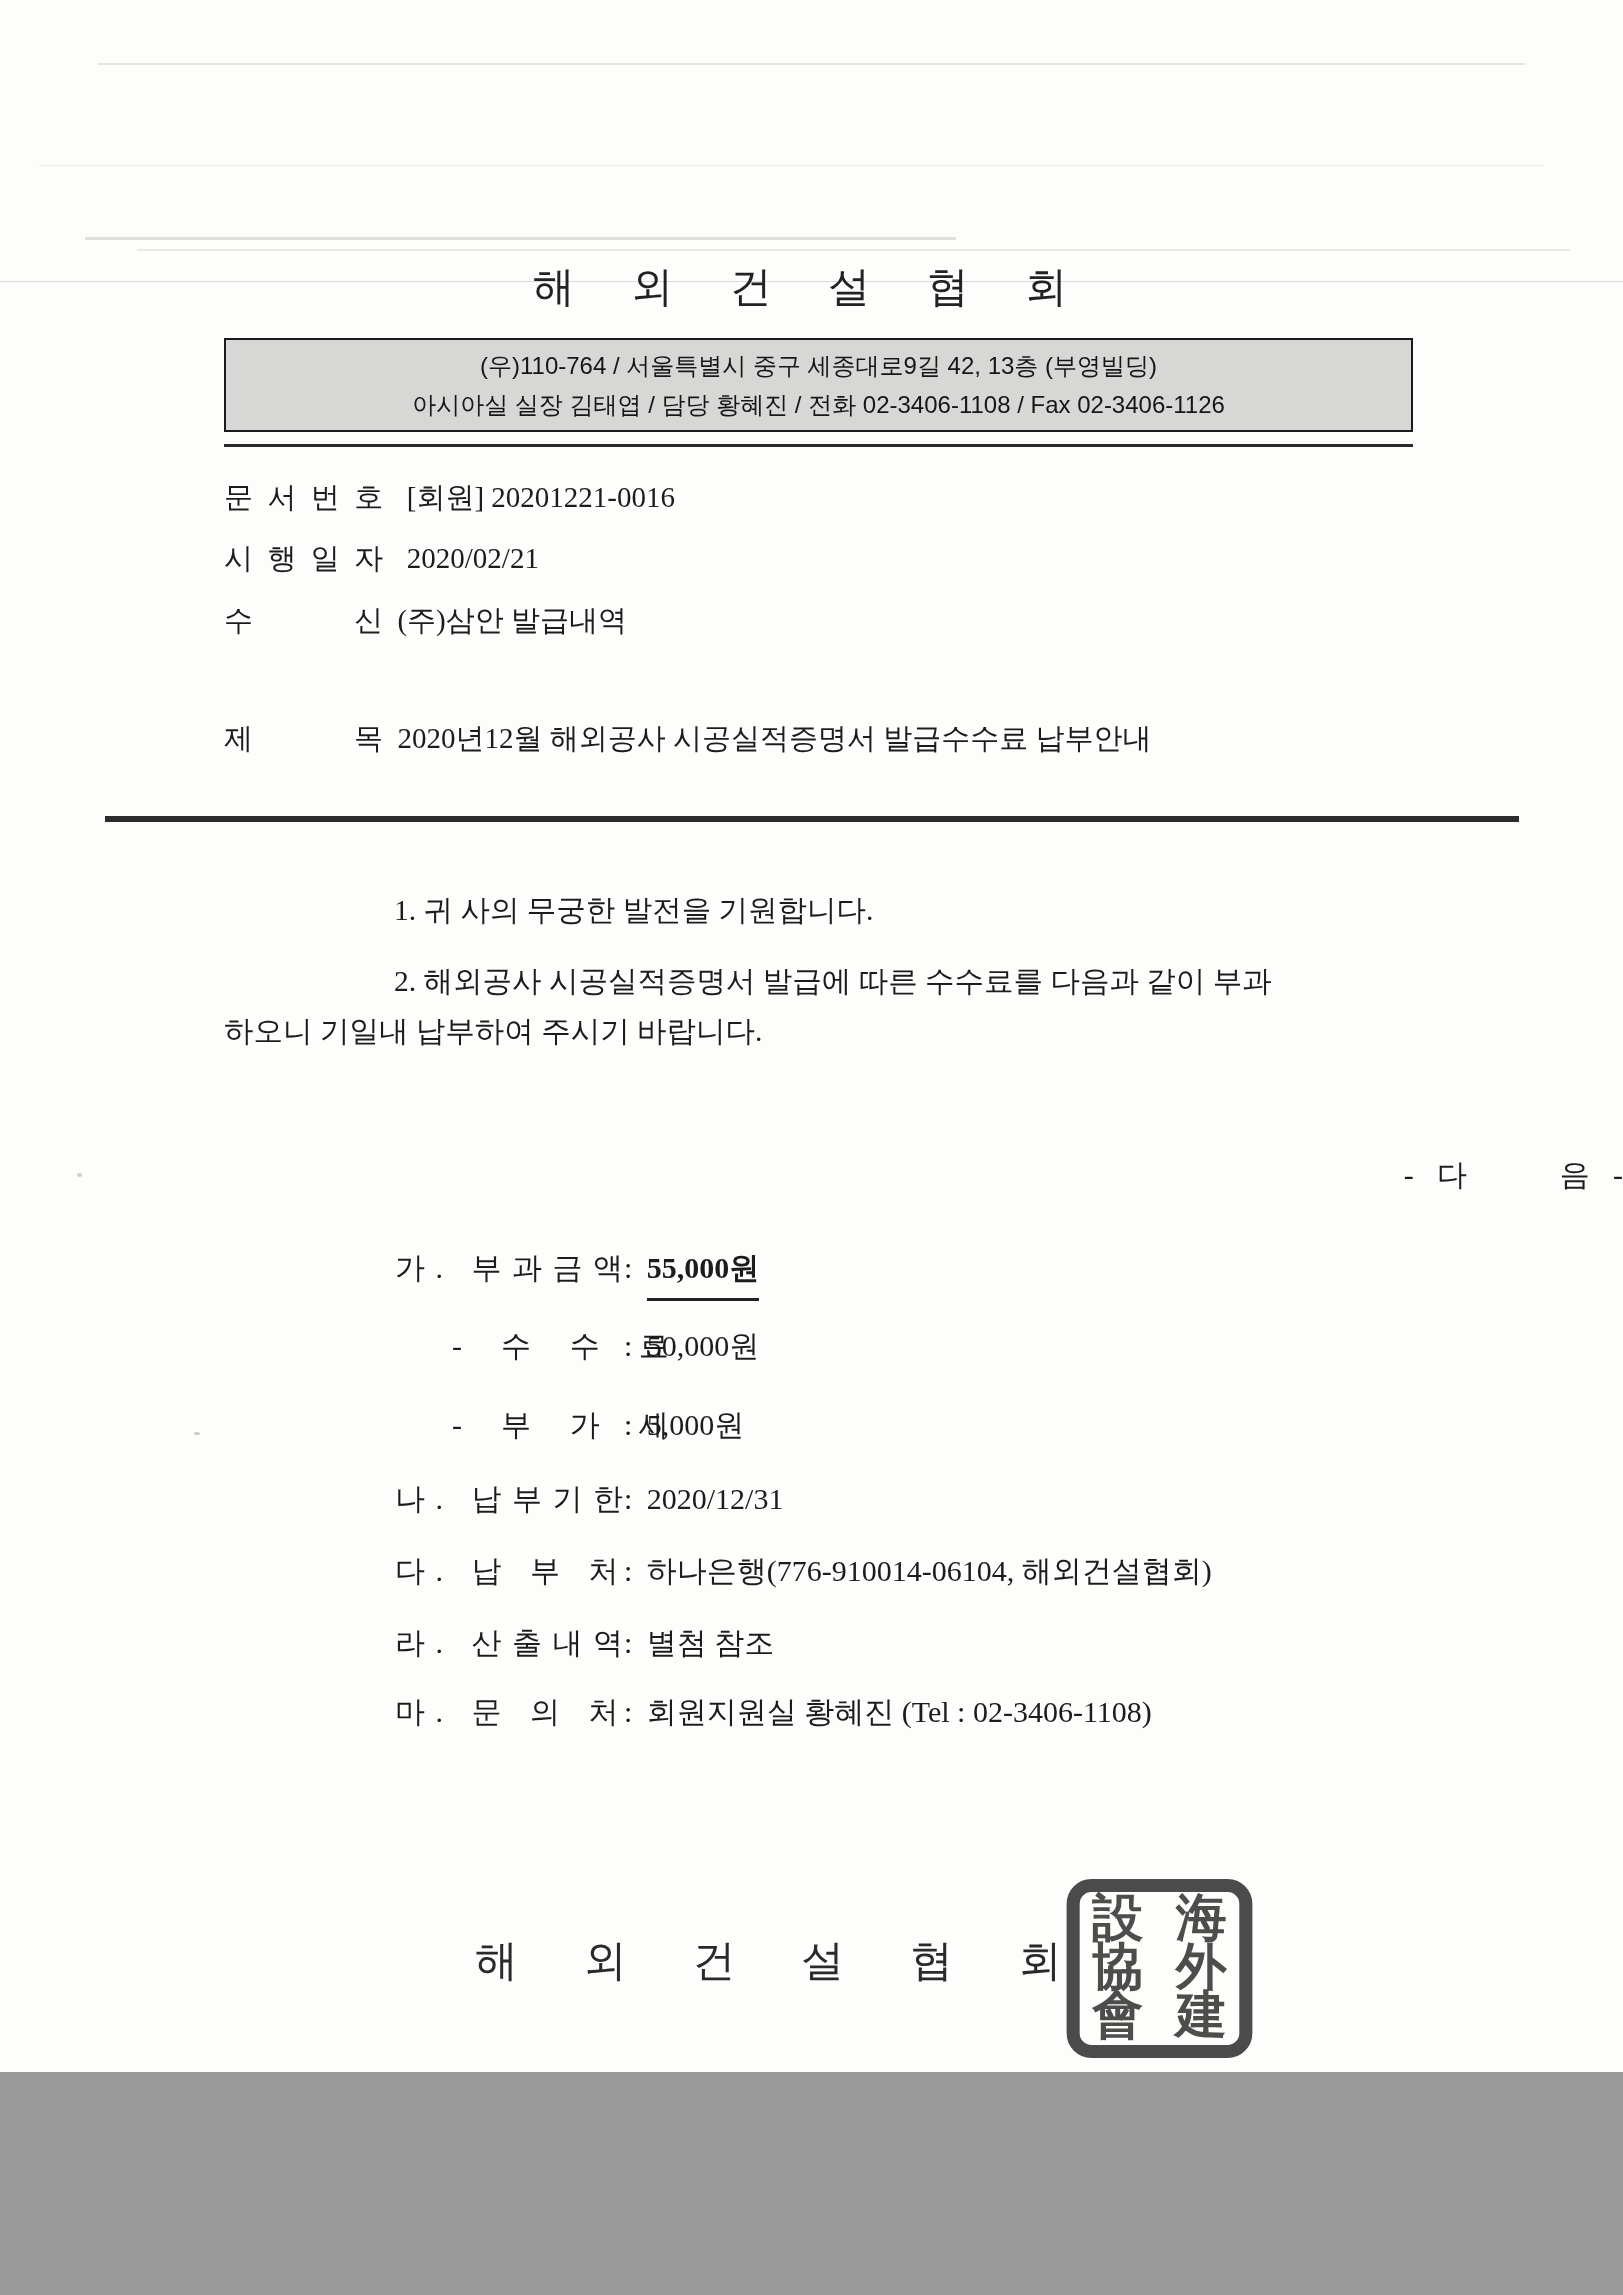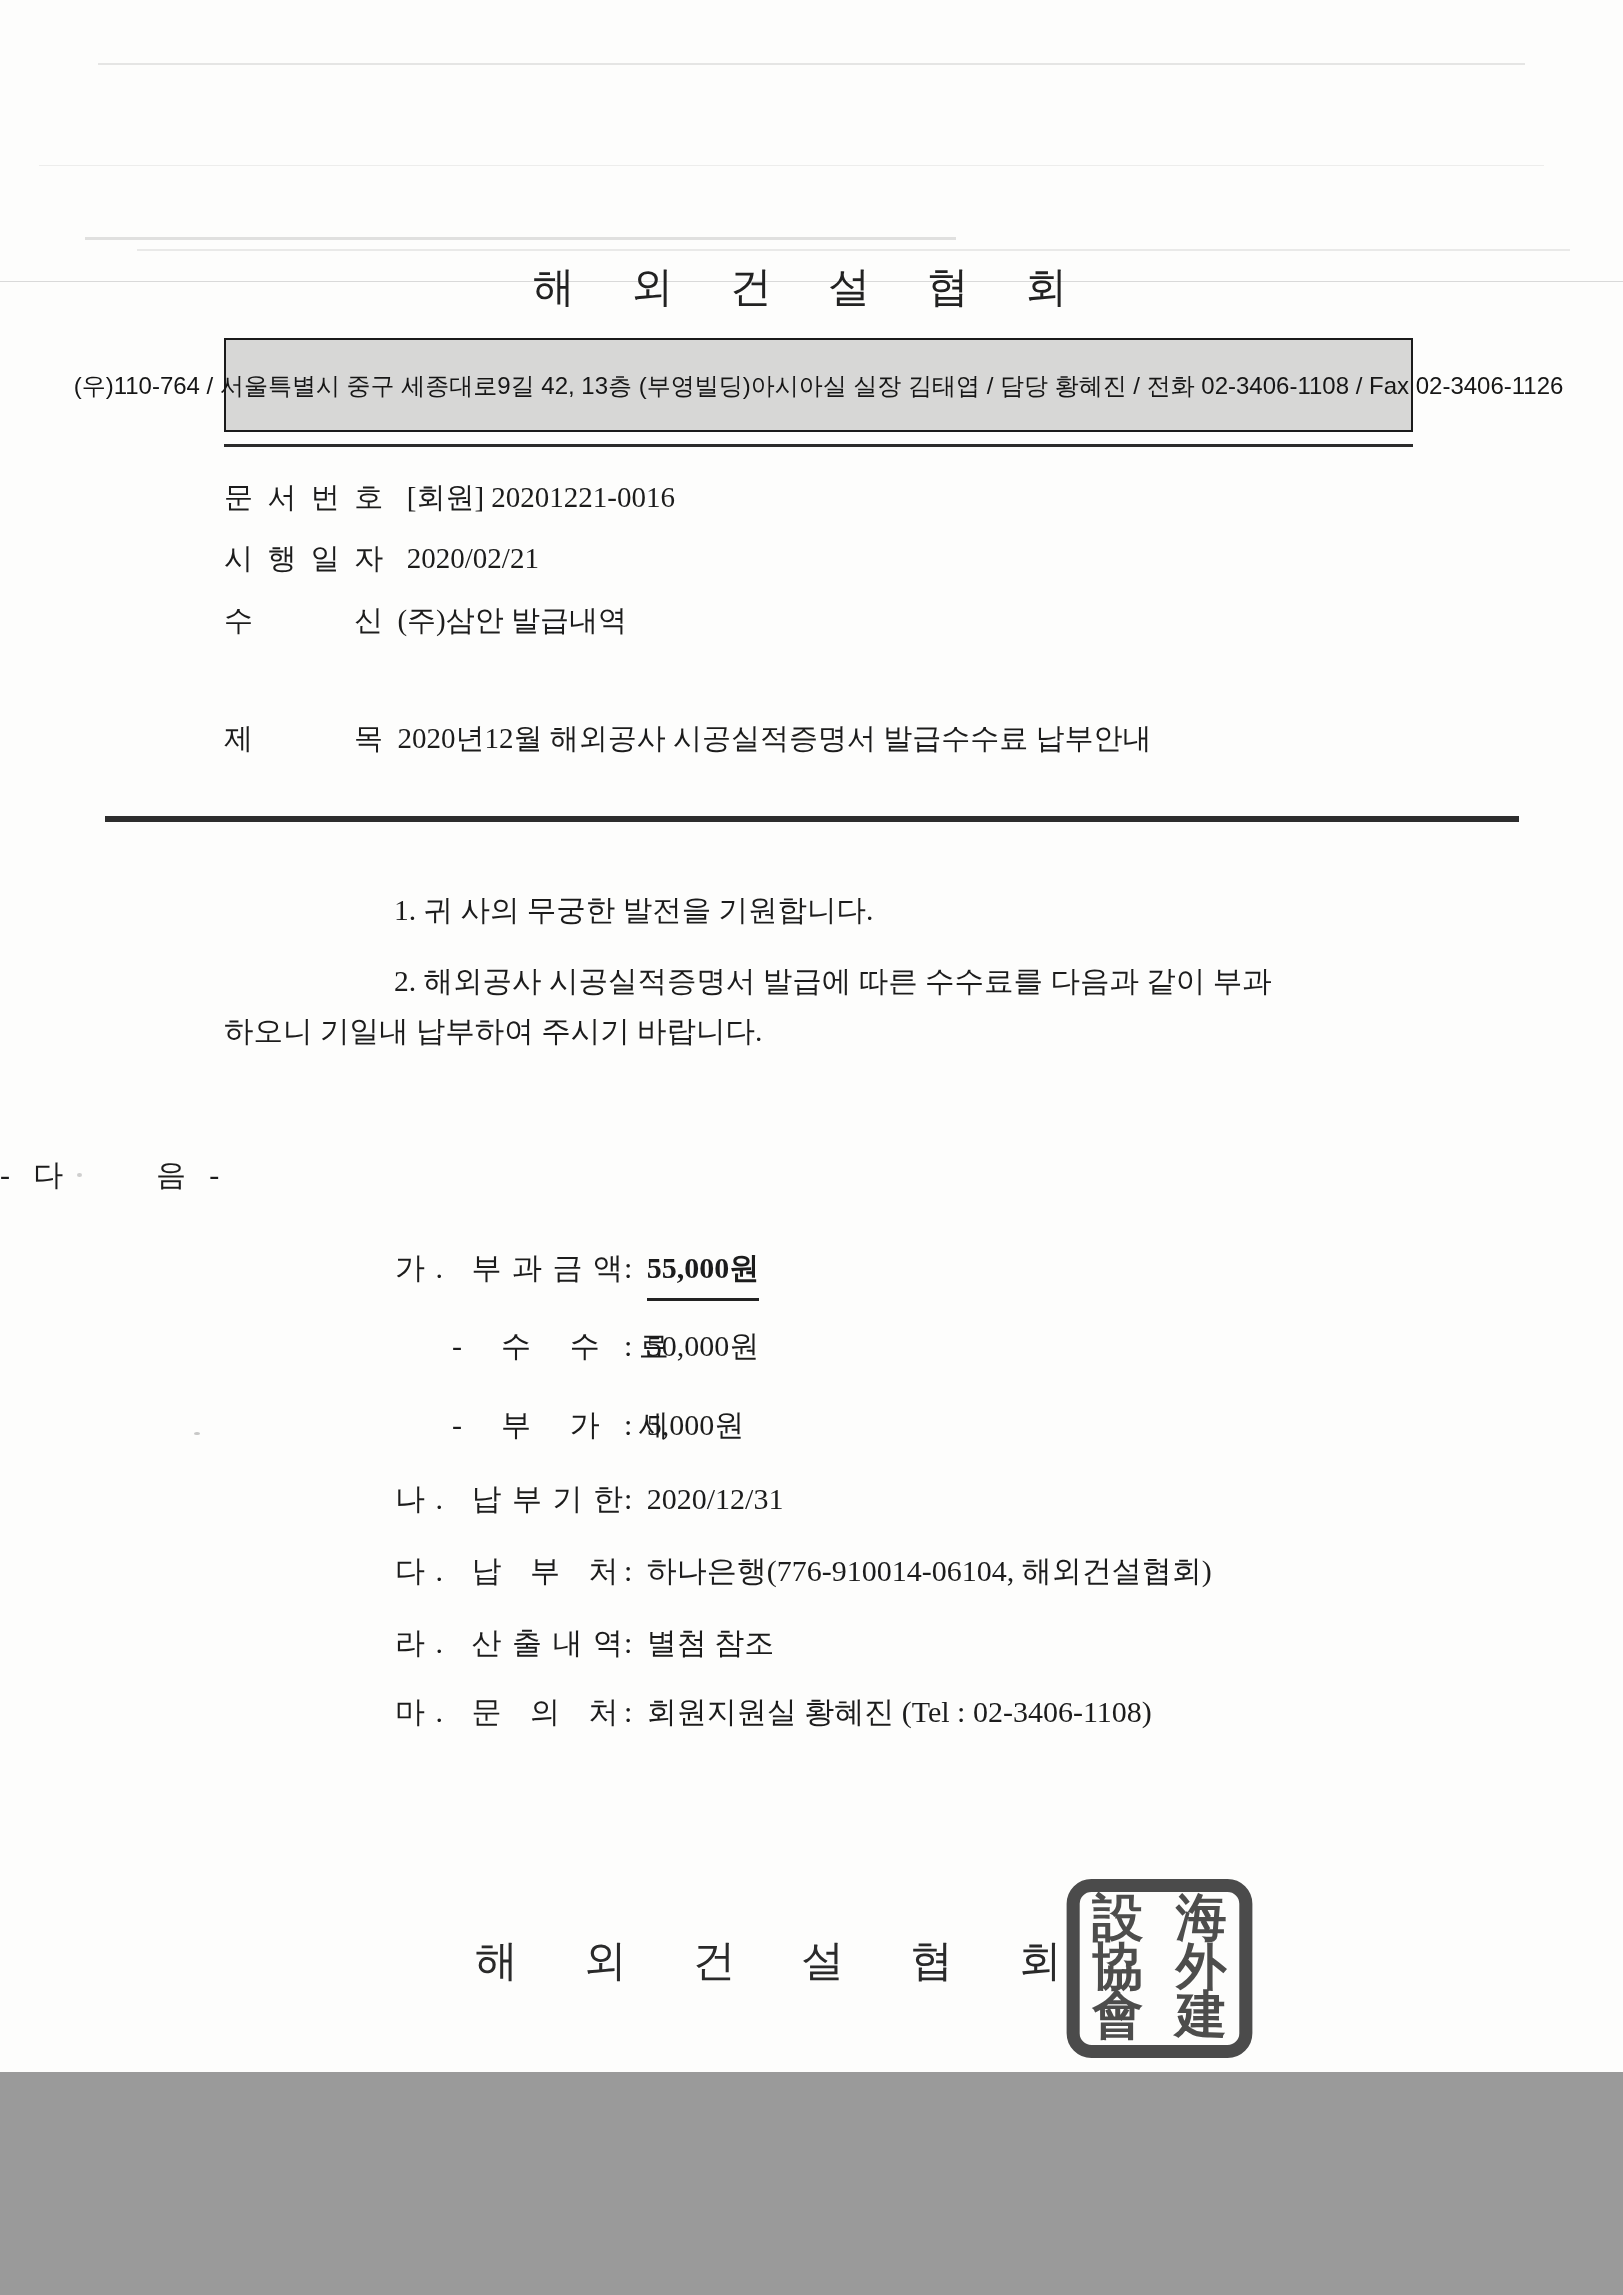--- a/index.html
+++ b/index.html
@@ -20,39 +20,39 @@
   .doc-title{
     left:0;right:0;top:259px;text-align:center;
     font-size:42px;font-weight:500;letter-spacing:23px;
     color:#222;white-space:nowrap;
   }
 
   
   .addr-box{
     left:224px;top:338px;width:1189px;height:94px;
     background:#d7d7d6;border:2.6px solid #1b1b1b;box-sizing:border-box;
-    display:flex;flex-direction:row;align-items:center;justify-content:center;
+    display:flex;flex-direction:column;align-items:center;justify-content:center;
     font-family:"Liberation Sans","DejaVu Sans",sans-serif;
     font-size:24px;color:#161616;line-height:39px;white-space:nowrap;
   }
   .addr-underline{left:224px;top:444px;width:1189px;height:3.3px;background:#2b2b2b;}
 
   
   .meta-row{left:224px;font-size:29px;white-space:nowrap;color:#1c1c1c;}
   .meta-label{display:inline-block;letter-spacing:14.4px;}
   .meta-value{margin-left:9.2px;}
   .l1{display:inline-block;width:130px;}
   .l2{display:inline-block;}
   .split-value{margin-left:14.4px;}
 
   .rule-thick{left:105px;top:816px;width:1414px;height:5.9px;background:#2d2d2d;}
 
   
   .para{font-size:29.5px;white-space:nowrap;color:#1c1c1c;}
-  .divider-line{left:0;right:0;top:1155px;text-align:left;font-size:30px;word-spacing:15.7px;white-space:pre;color:#1c1c1c;}
+  .divider-line{left:0;right:0;top:1155px;text-align:right;font-size:30px;word-spacing:15.7px;white-space:pre;color:#1c1c1c;}
 
   
   .item{font-size:30px;white-space:nowrap;color:#1c1c1c;}
   .item-label{display:inline-block;width:229px;letter-spacing:10.5px;}
   .item.sub .item-label{width:172px;letter-spacing:15.7px;}
   .item-value{margin-left:14.4px;}
   .item-value.em{
     font-weight:700;
     border-bottom:3.9px solid #222;
     padding-bottom:14px;

